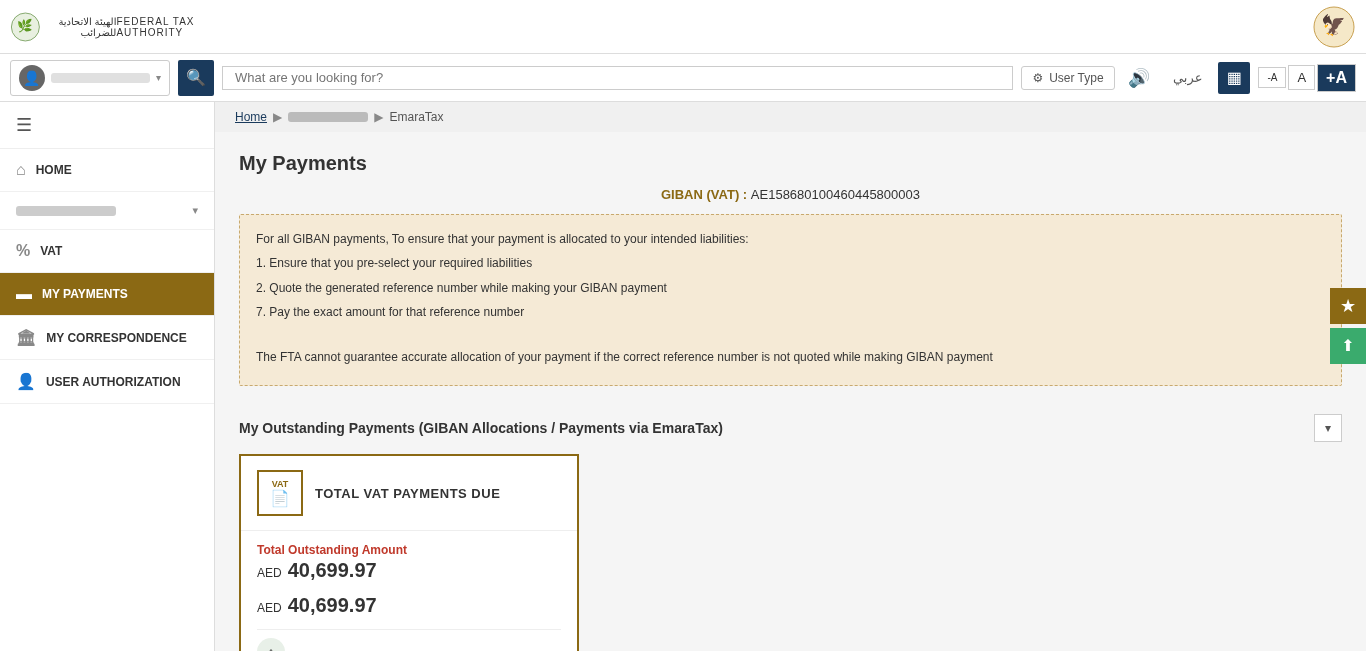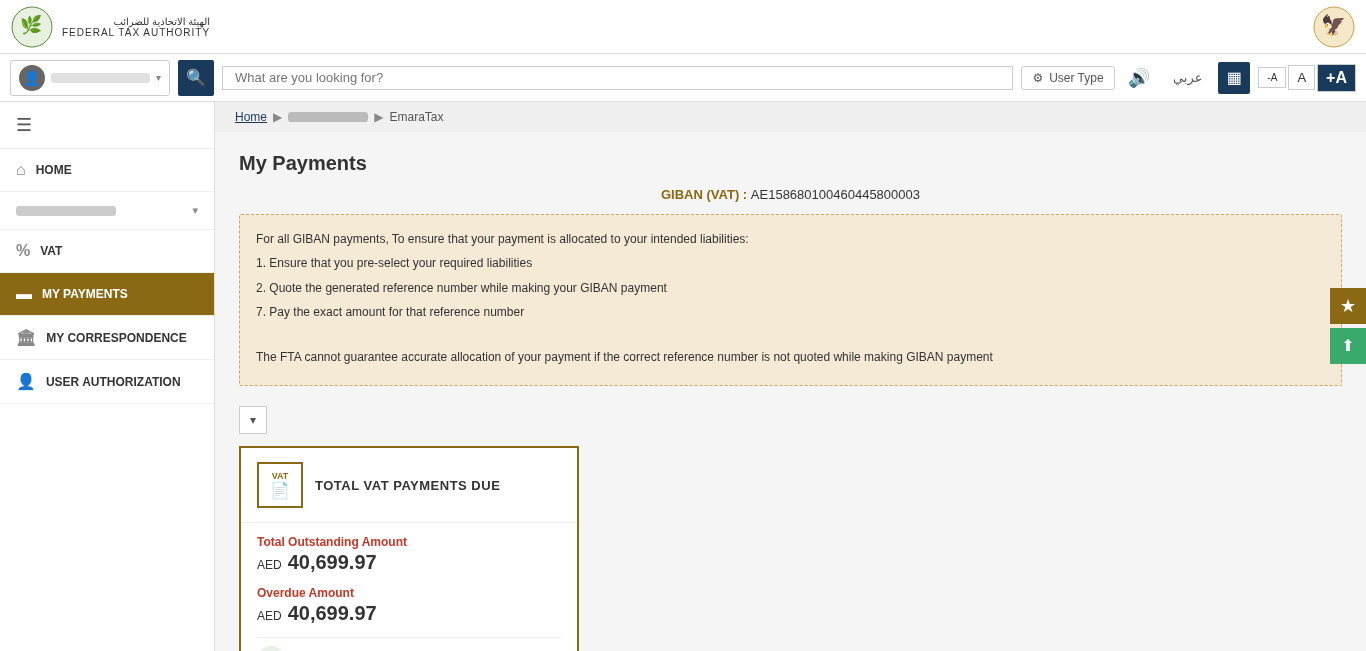--- a/index.html
+++ b/index.html
@@ -20,21 +20,21 @@
       align-items: center;
       gap: 8px;
       width: 210px;
     }
     .logo-emblem {
       width: 44px;
       height: 44px;
     }
     .logo-text {
       display: flex;
-      flex-direction: column;
+      flex-direction: row;
       line-height: 1.1;
     }
     .logo-arabic {
       font-size: 10px;
       color: #333;
       direction: rtl;
     }
     .logo-english {
       font-size: 10px;
       letter-spacing: 1px;
@@ -266,21 +266,21 @@
       text-align: center;
     }
     .giban-value {
       color: #333;
       font-weight: normal;
     }
     .info-box {
       border: 1px dashed #c8a96e;
       background: #f5ead6;
       padding: 14px 16px;
-      margin-bottom: 20px;
+      margin-bottom: 28px;
       border-radius: 2px;
       font-size: 12px;
       color: #333;
       line-height: 1.7;
     }
     .info-box p { margin-bottom: 4px; }
     .section-header {
       display: flex;
       align-items: center;
       justify-content: space-between;
@@ -522,40 +522,40 @@
       <div class="info-box">
         <p>For all GIBAN payments, To ensure that your payment is allocated to your intended liabilities:</p>
         <p>1. Ensure that you pre-select your required liabilities</p>
         <p>2. Quote the generated reference number while making your GIBAN payment</p>
         <p>7. Pay the exact amount for that reference number</p>
         <br>
         <p>The FTA cannot guarantee accurate allocation of your payment if the correct reference number is not quoted while making GIBAN payment</p>
       </div>
 
       <div class="section-header">
+        <span class="section-title">My Outstanding Payments (GIBAN Allocations / Payments via EmaraTax)</span>
         <div class="collapse-btn">
           <span>▾</span>
         </div>
       </div>
 
       <div class="payment-card">
         <div class="payment-card-header">
           <div class="vat-icon">
             <span class="vat-icon-top">VAT</span>
             <span style="font-size:16px;">📄</span>
           </div>
           <span class="payment-card-title">TOTAL VAT PAYMENTS DUE</span>
         </div>
         <div class="payment-card-body">
           <div class="amount-label">Total Outstanding Amount</div>
           <div class="amount-row">
             <span class="amount-currency">AED</span>
             <span class="amount-value">40,699.97</span>
           </div>
-          <div class="amount-label">Overdue Amount</div>
           <div class="amount-row">
             <span class="amount-currency">AED</span>
             <span class="amount-value">40,699.97</span>
           </div>
           <div class="transaction-row">
             <div class="transaction-icon">↕</div>
 
           </div>
         </div>
       </div>

